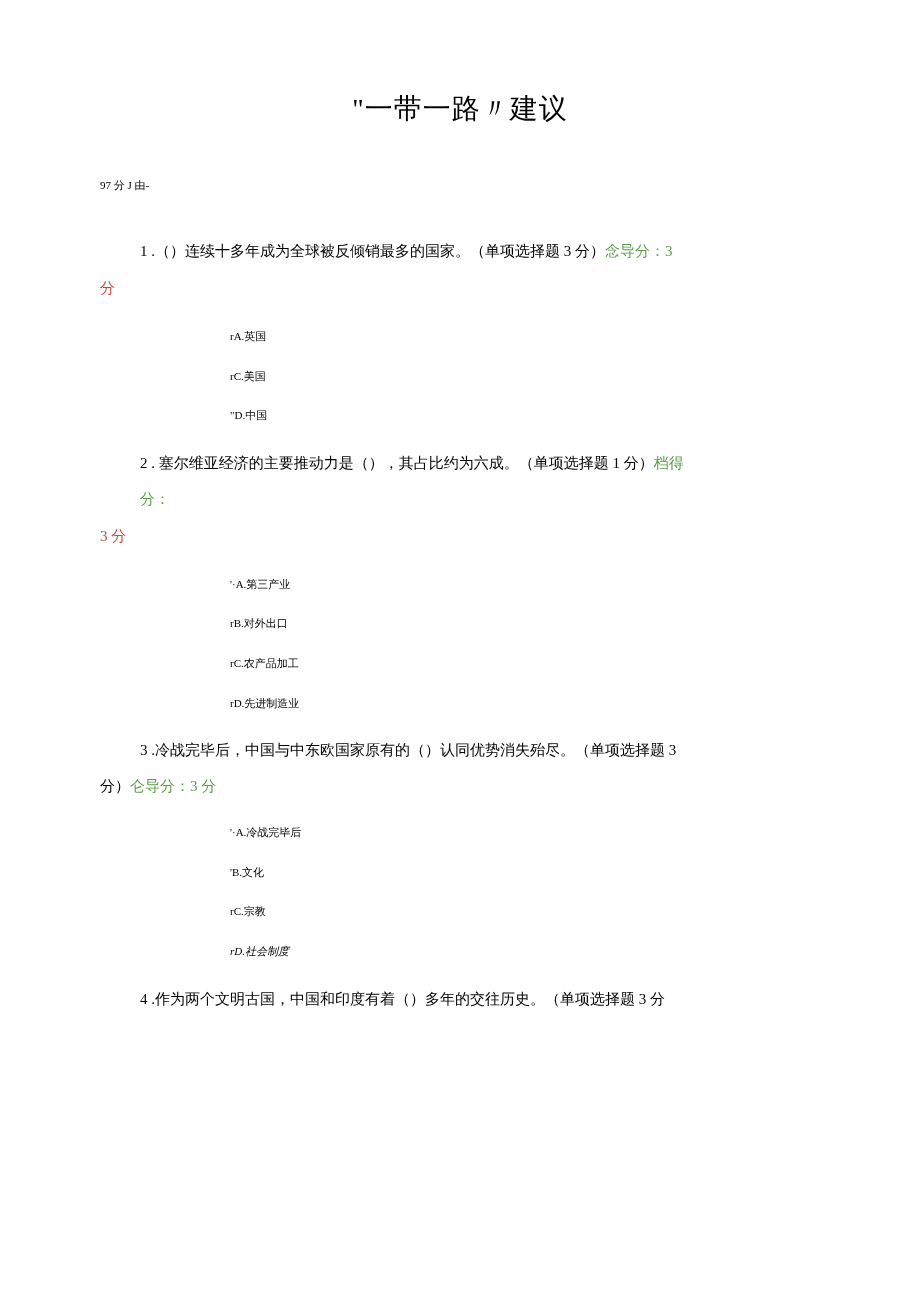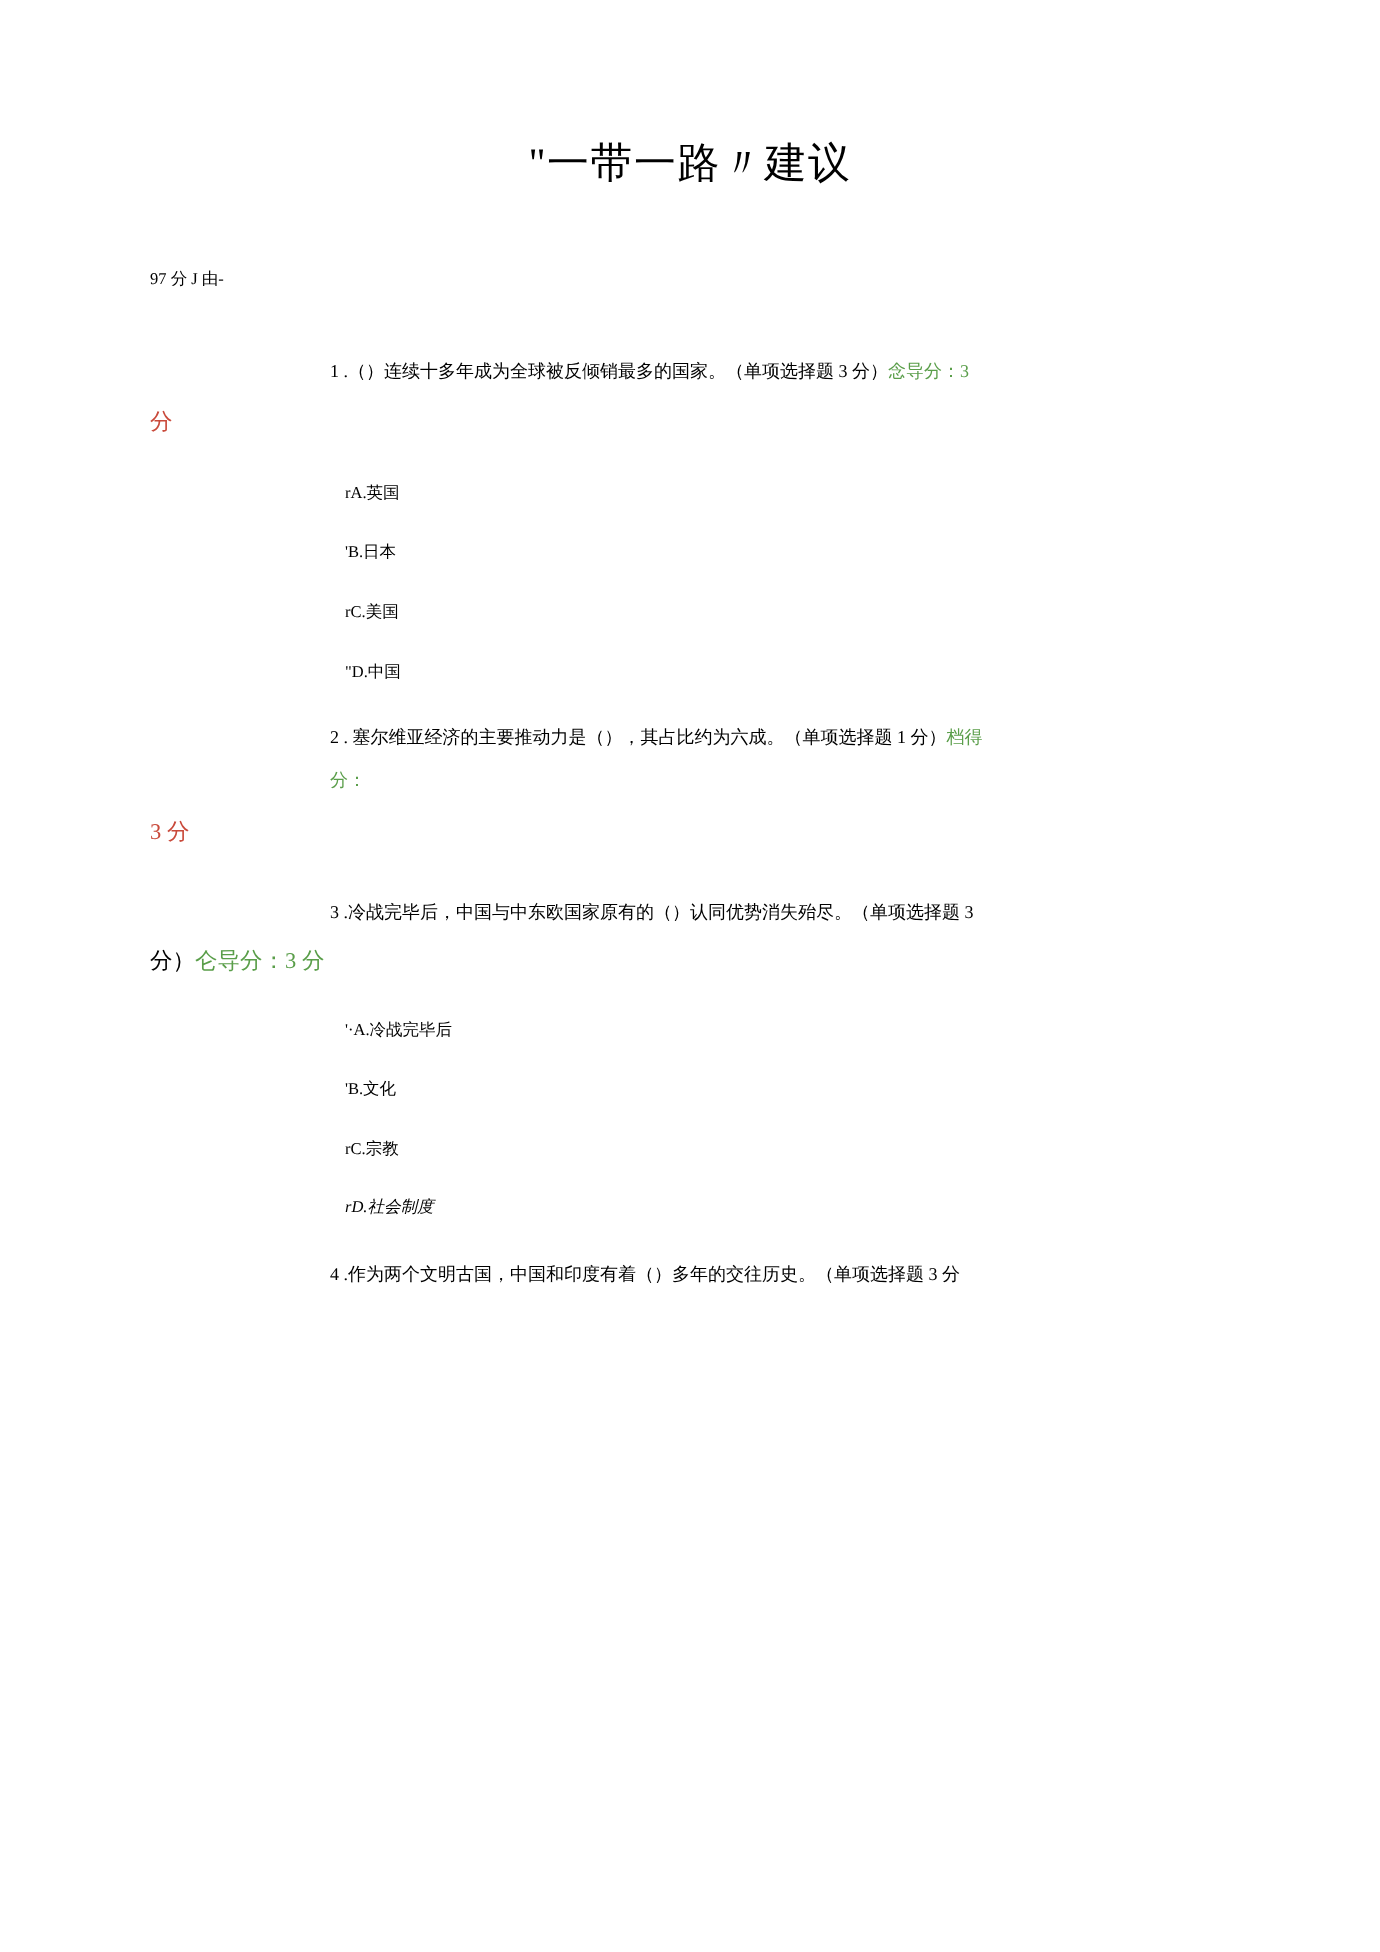--- a/index.html
+++ b/index.html
@@ -21,23 +21,23 @@
     letter-spacing: 1px;
   }
   .score-line {
     font-size: 11px;
     margin-bottom: 40px;
   }
   .q-block {
     margin-bottom: 10px;
   }
   .q-text {
-    font-size: 12px;
+    font-size: 15px;
     line-height: 2.4;
-    margin-left: 120px;
+    margin-left: 40px;
   }
   .green {
     color: #5a9e4a;
   }
   .red-left {
     color: #c94a3b;
     font-size: 15px;
     margin-left: 0px;
     margin-bottom: 30px;
     margin-top: 10px;
@@ -74,34 +74,39 @@
 
   <div class="score-line">97 分 J 由-</div>
 
   <div class="q-block">
     <div class="q-text">
       <span>1 .（）连续十多年成为全球被反倾销最多的国家。（单项选择题 3 分）</span><span class="green">念导分：3</span>
     </div>
     <div class="red-left">分</div>
     <div class="options">
       <div class="option">rA.英国</div>
-      <div class="option">'B.日本</div>
       <div class="option">rC.美国</div>
       <div class="option">"D.中国</div>
     </div>
   </div>
 
   <div class="q-block">
     <div class="q-text">
       <span>2 . 塞尔维亚经济的主要推动力是（），其占比约为六成。（单项选择题 1 分）</span><span class="green">档得</span>
     </div>
     <div class="q-text">
       <span class="green">分：</span>
     </div>
     <div class="red-left">3 分</div>
+    <div class="options">
+      <div class="option">'·A.第三产业</div>
+      <div class="option">rB.对外出口</div>
+      <div class="option">rC.农产品加工</div>
+      <div class="option">rD.先进制造业</div>
+    </div>
   </div>
 
   <div class="q-block q3-block">
     <div class="q-text">
       <span>3 .冷战完毕后，中国与中东欧国家原有的（）认同优势消失殆尽。（单项选择题 3</span>
     </div>
     <div class="q-text-inline">
       <span>分）</span><span class="green">仑导分：3 分</span>
     </div>
     <div class="options">

